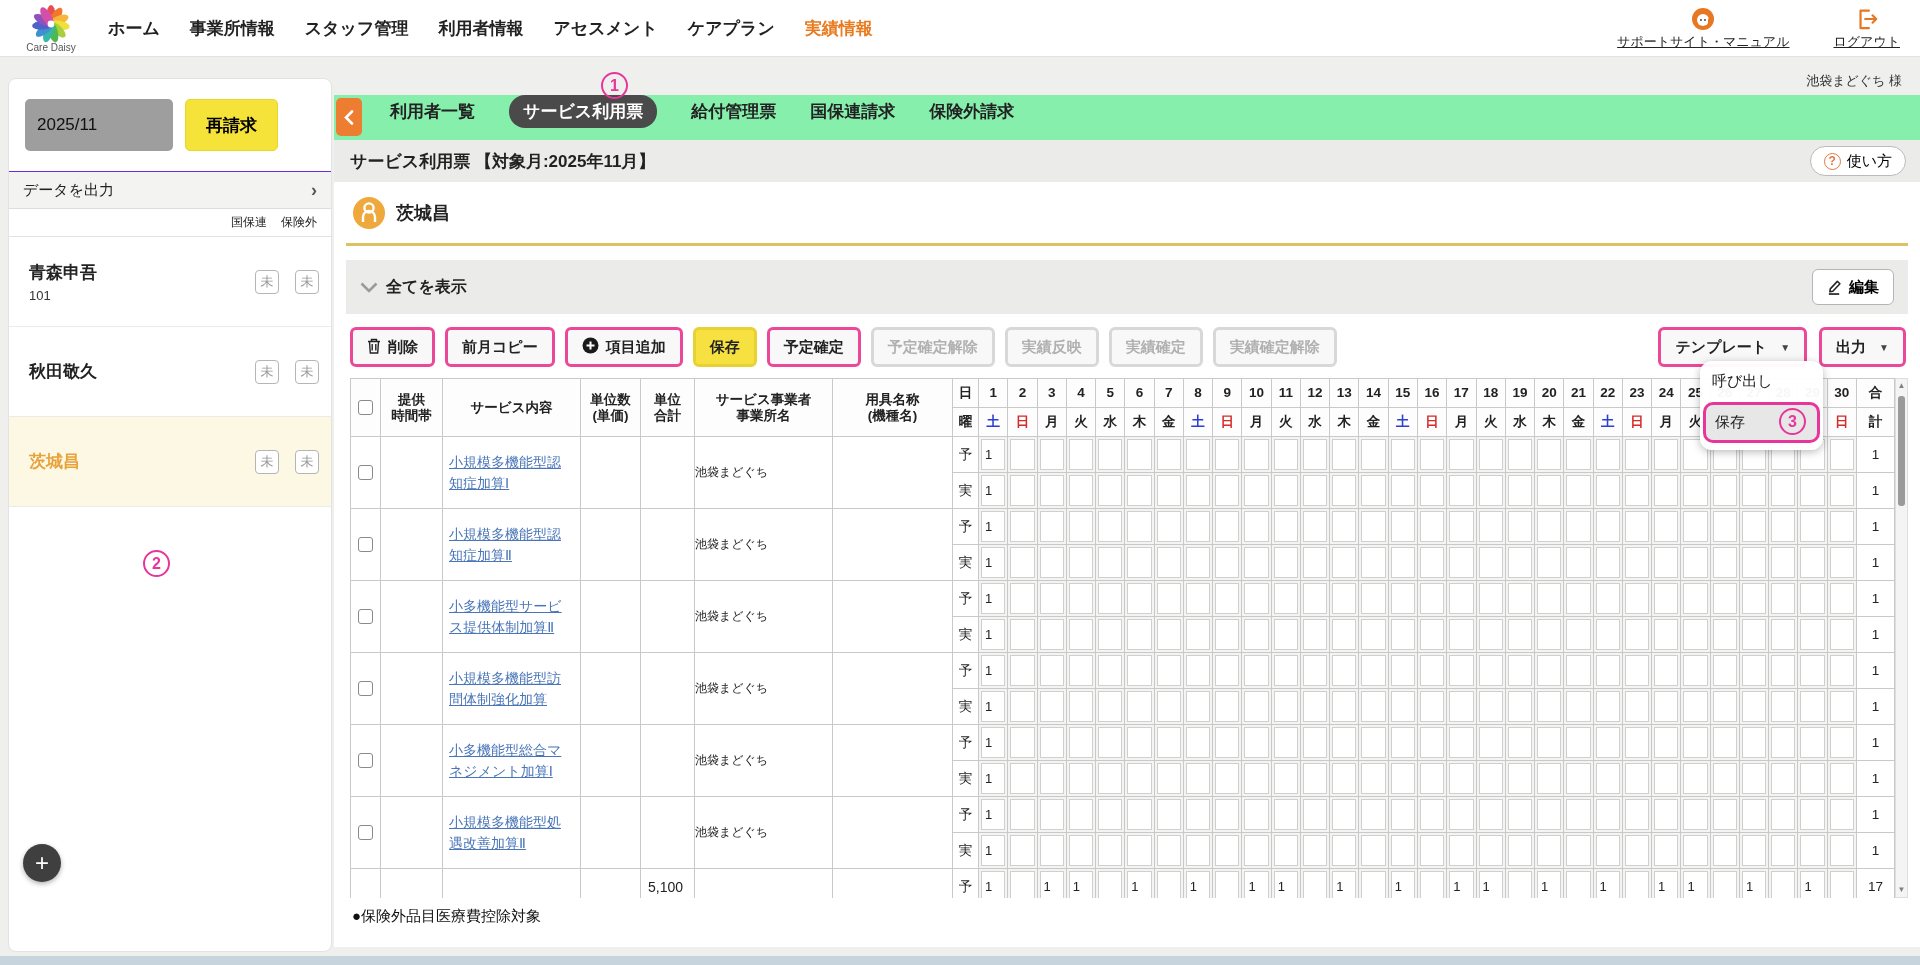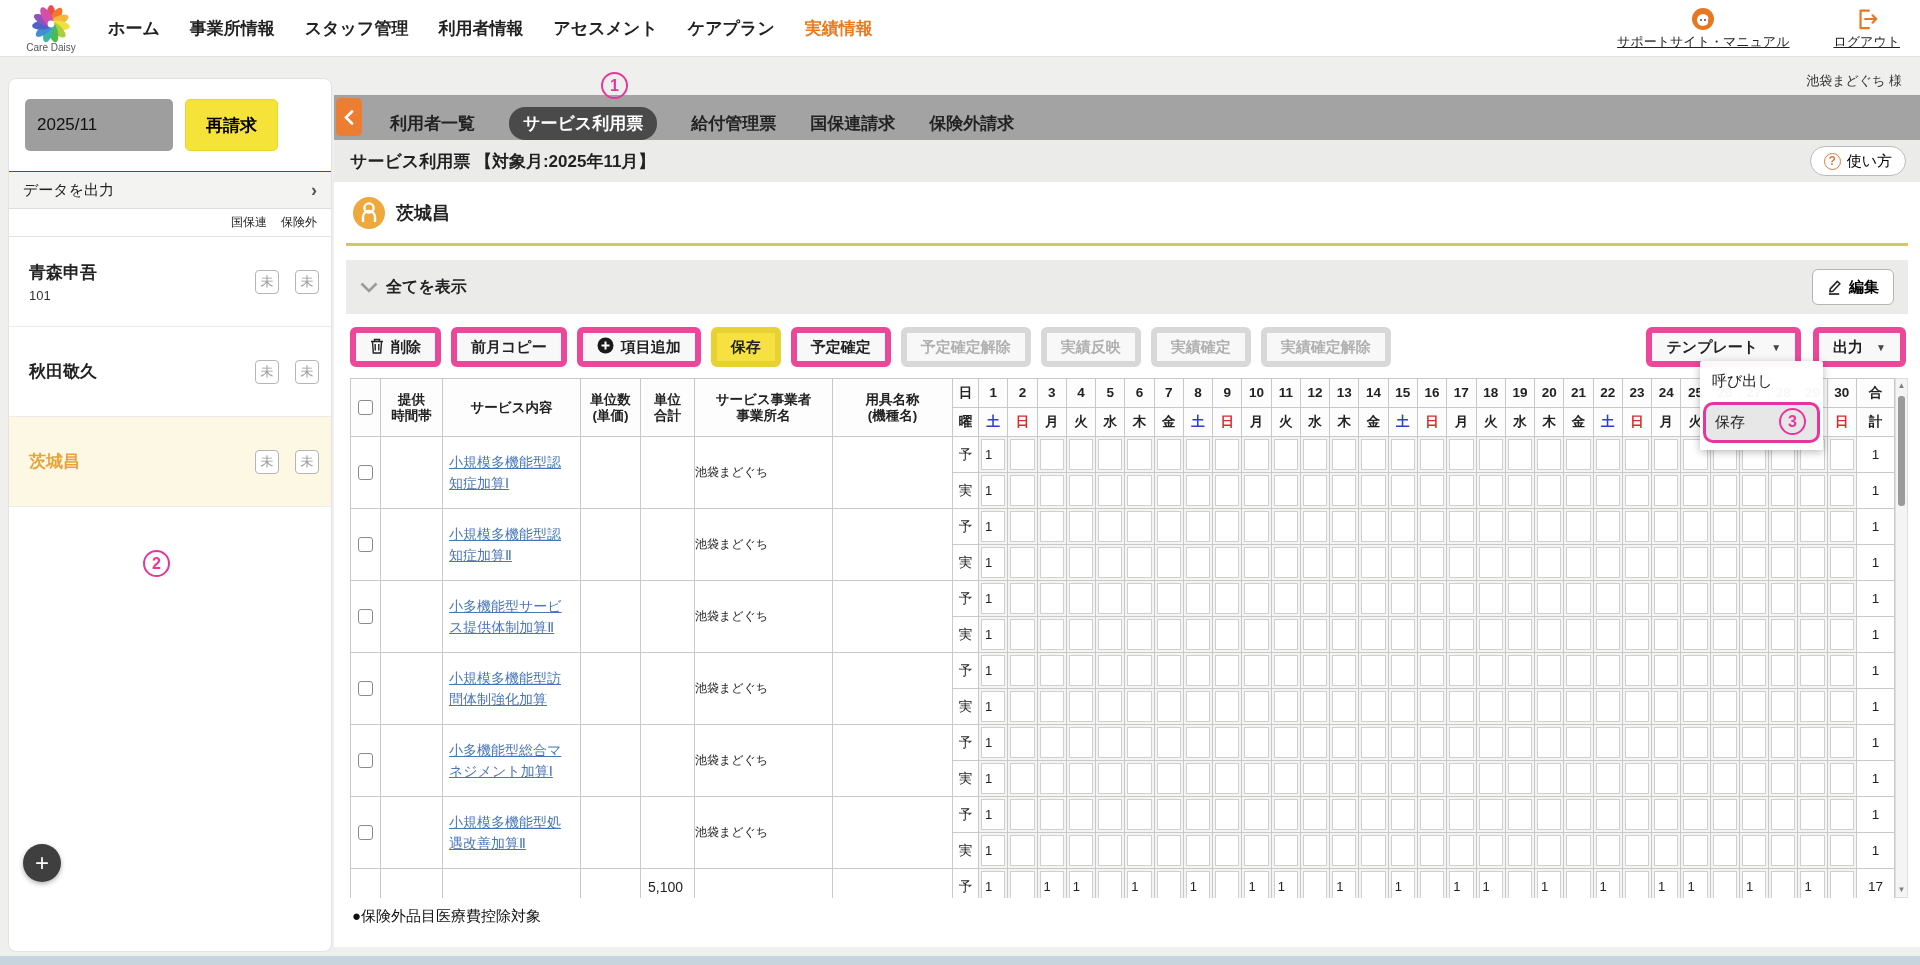--- a/index.html
+++ b/index.html
@@ -32,37 +32,37 @@
   .user-row.selected{background:#fcf8e3}
   .user-name{font-size:17px;font-weight:bold;color:#222}
   .user-row.selected .user-name{color:#e8a23b}
   .user-code{font-size:13px;color:#333;margin-top:4px}
   .badges{display:flex;gap:16px}
   .badge{width:24px;height:24px;border:1px solid #b5b5b5;border-radius:4px;color:#999;font-size:13px;display:flex;align-items:center;justify-content:center;background:#fff}
   .fab{position:absolute;left:14px;top:765px;width:38px;height:38px;border-radius:50%;background:#3f3f3f;color:#fff;font-size:24px;display:flex;align-items:center;justify-content:center;box-shadow:0 2px 5px rgba(0,0,0,.3);cursor:pointer}
 
   
   .main{position:absolute;left:334px;top:95px;width:1586px;height:852px;background:#fff;z-index:3}
-  .tabs-row{height:45px;display:flex;align-items:flex-end;position:relative;background:#a3a3a3}
+  .tabs-row{height:45px;display:flex;align-items:flex-start;position:relative;background:#86efac}
   .collapse-btn{position:absolute;left:2px;top:3px;width:26px;height:38px;background:#ed7d31;border-radius:5px;color:#fff;display:flex;align-items:center;justify-content:center;cursor:pointer}
   .tabs{display:flex;gap:34px;margin-left:56px;align-items:center}
   .tab{font-size:17px;font-weight:bold;color:#222;white-space:nowrap;cursor:pointer}
   .tab.active{background:#4a4a4a;color:#fff;border-radius:16px;padding:5px 14px}
   .title-bar{height:42px;background:#ebebea;display:flex;align-items:center;padding:0 14px 0 16px}
   .page-title{font-size:17px;font-weight:bold}
   .help-btn{margin-left:auto;background:#fff;border:1px solid #bbb;border-radius:16px;height:30px;display:flex;align-items:center;gap:6px;padding:0 13px;font-size:15px;cursor:pointer}
   .qmark{width:17px;height:17px;border:1.5px solid #e07a3f;border-radius:50%;color:#e07a3f;font-size:12px;font-weight:bold;display:flex;align-items:center;justify-content:center}
   .patient-row{height:61px;display:flex;align-items:center;padding:0 0 0 18px;position:relative}
   .patient-name{font-size:18px;font-weight:bold;margin-left:10px}
   .gold-line{margin:0 12px;border-bottom:3px solid #dcc35f}
   .showall-bar{margin:14px 12px 0 12px;height:54px;background:#ebebea;display:flex;align-items:center;padding:0 14px}
   .showall-label{font-size:16px;font-weight:bold;margin-left:8px}
   .edit-btn{margin-left:auto;background:#fff;border:1px solid #b5b5b5;border-radius:6px;height:36px;display:flex;align-items:center;gap:7px;padding:0 14px;font-size:15px;font-weight:bold;cursor:pointer}
   .toolbar{display:flex;align-items:center;gap:10px;padding:13px 14px 9px 16px}
-  .tbtn{height:40px;background:#f8f8f8;border:6px solid #ec4899;border-radius:6px;font-size:15px;font-weight:bold;color:#222;display:flex;align-items:center;gap:7px;padding:0 14px;cursor:pointer;white-space:nowrap}
+  .tbtn{height:40px;background:#f8f8f8;border:3px solid #ec4899;border-radius:6px;font-size:15px;font-weight:bold;color:#222;display:flex;align-items:center;gap:7px;padding:0 14px;cursor:pointer;white-space:nowrap}
   .tbtn.yellow{background:#f7e141;border-color:#e8d132}
   .tbtn.disabled{color:#b0b0b0;border-color:#d8d8d8;background:#f8f8f8;cursor:default}
   .tbtn .caret{font-size:10px;color:#444;margin-left:6px}
   .toolbar-right{margin-left:auto;display:flex;gap:12px}
 
   
   .table-wrap{position:relative;margin:2px 12px 0 16px;height:520px;overflow:hidden;padding-right:13px}
   table.grid{border-collapse:collapse;table-layout:fixed;width:100%;background:#fff}
   .grid th,.grid td{border:1px solid #c9c9c9;padding:0;overflow:hidden;font-size:13.5px}
   .grid thead th{font-weight:bold;height:29px;background:#fdfdfd;white-space:pre-line;line-height:1.12;text-align:center;vertical-align:middle}
@@ -79,21 +79,21 @@
   td.rowlabel{text-align:center;font-size:13.5px;background:#fff}
   td.totalcol{text-align:center;font-size:13.5px}
   .cbx{display:inline-block;width:15px;height:15px;border:1.5px solid #8a8a8a;border-radius:3px;background:#fff;vertical-align:middle;cursor:pointer}
   .vscroll{position:absolute;right:0;top:0;width:13px;height:100%;background:#f4f4f4;border:1px solid #ddd;display:flex;flex-direction:column;align-items:center}
   .vscroll .arr{font-size:8px;color:#808080;line-height:14px}
   .vscroll .thumb{width:7px;height:110px;background:#9a9a9a;border-radius:3px;margin-top:3px}
   .vscroll .arr.down{margin-top:auto}
   .footnote{font-size:15px;margin:9px 0 0 18px;color:#111}
 
   
-  .dropdown{position:absolute;left:1700px;top:361px;width:123px;background:rgba(255,255,255,.96);box-shadow:0 2px 8px rgba(0,0,0,.28);border-radius:2px;z-index:40;padding:2px 0}
+  .dropdown{position:absolute;left:1700px;top:361px;width:123px;background:rgba(255,255,255,.96);box-shadow:0 2px 8px rgba(0,0,0,.28);border-radius:12px;z-index:40;padding:2px 0}
   .dd-item{font-size:15px;padding:9px 12px;cursor:pointer}
   .dd-item.highlighted{margin:2px 3px 5px 3px;background:#e7e7e7;border:3px solid #e8359b;border-radius:10px;padding:8px 9px;display:flex;align-items:center}
 
   
   .ann{position:absolute;width:27px;height:27px;border:2.5px solid #e8359b;border-radius:50%;color:#e8359b;font-size:16px;font-weight:bold;display:flex;align-items:center;justify-content:center;z-index:60;background:transparent}
   #ann1{left:601px;top:72px}
   #ann2{left:143px;top:550px}
   #ann3{left:1779px;top:408px}
 
   .bottom-strip{position:absolute;left:0;bottom:0;width:100%;height:9px;background:#c7d3dd;z-index:20}

